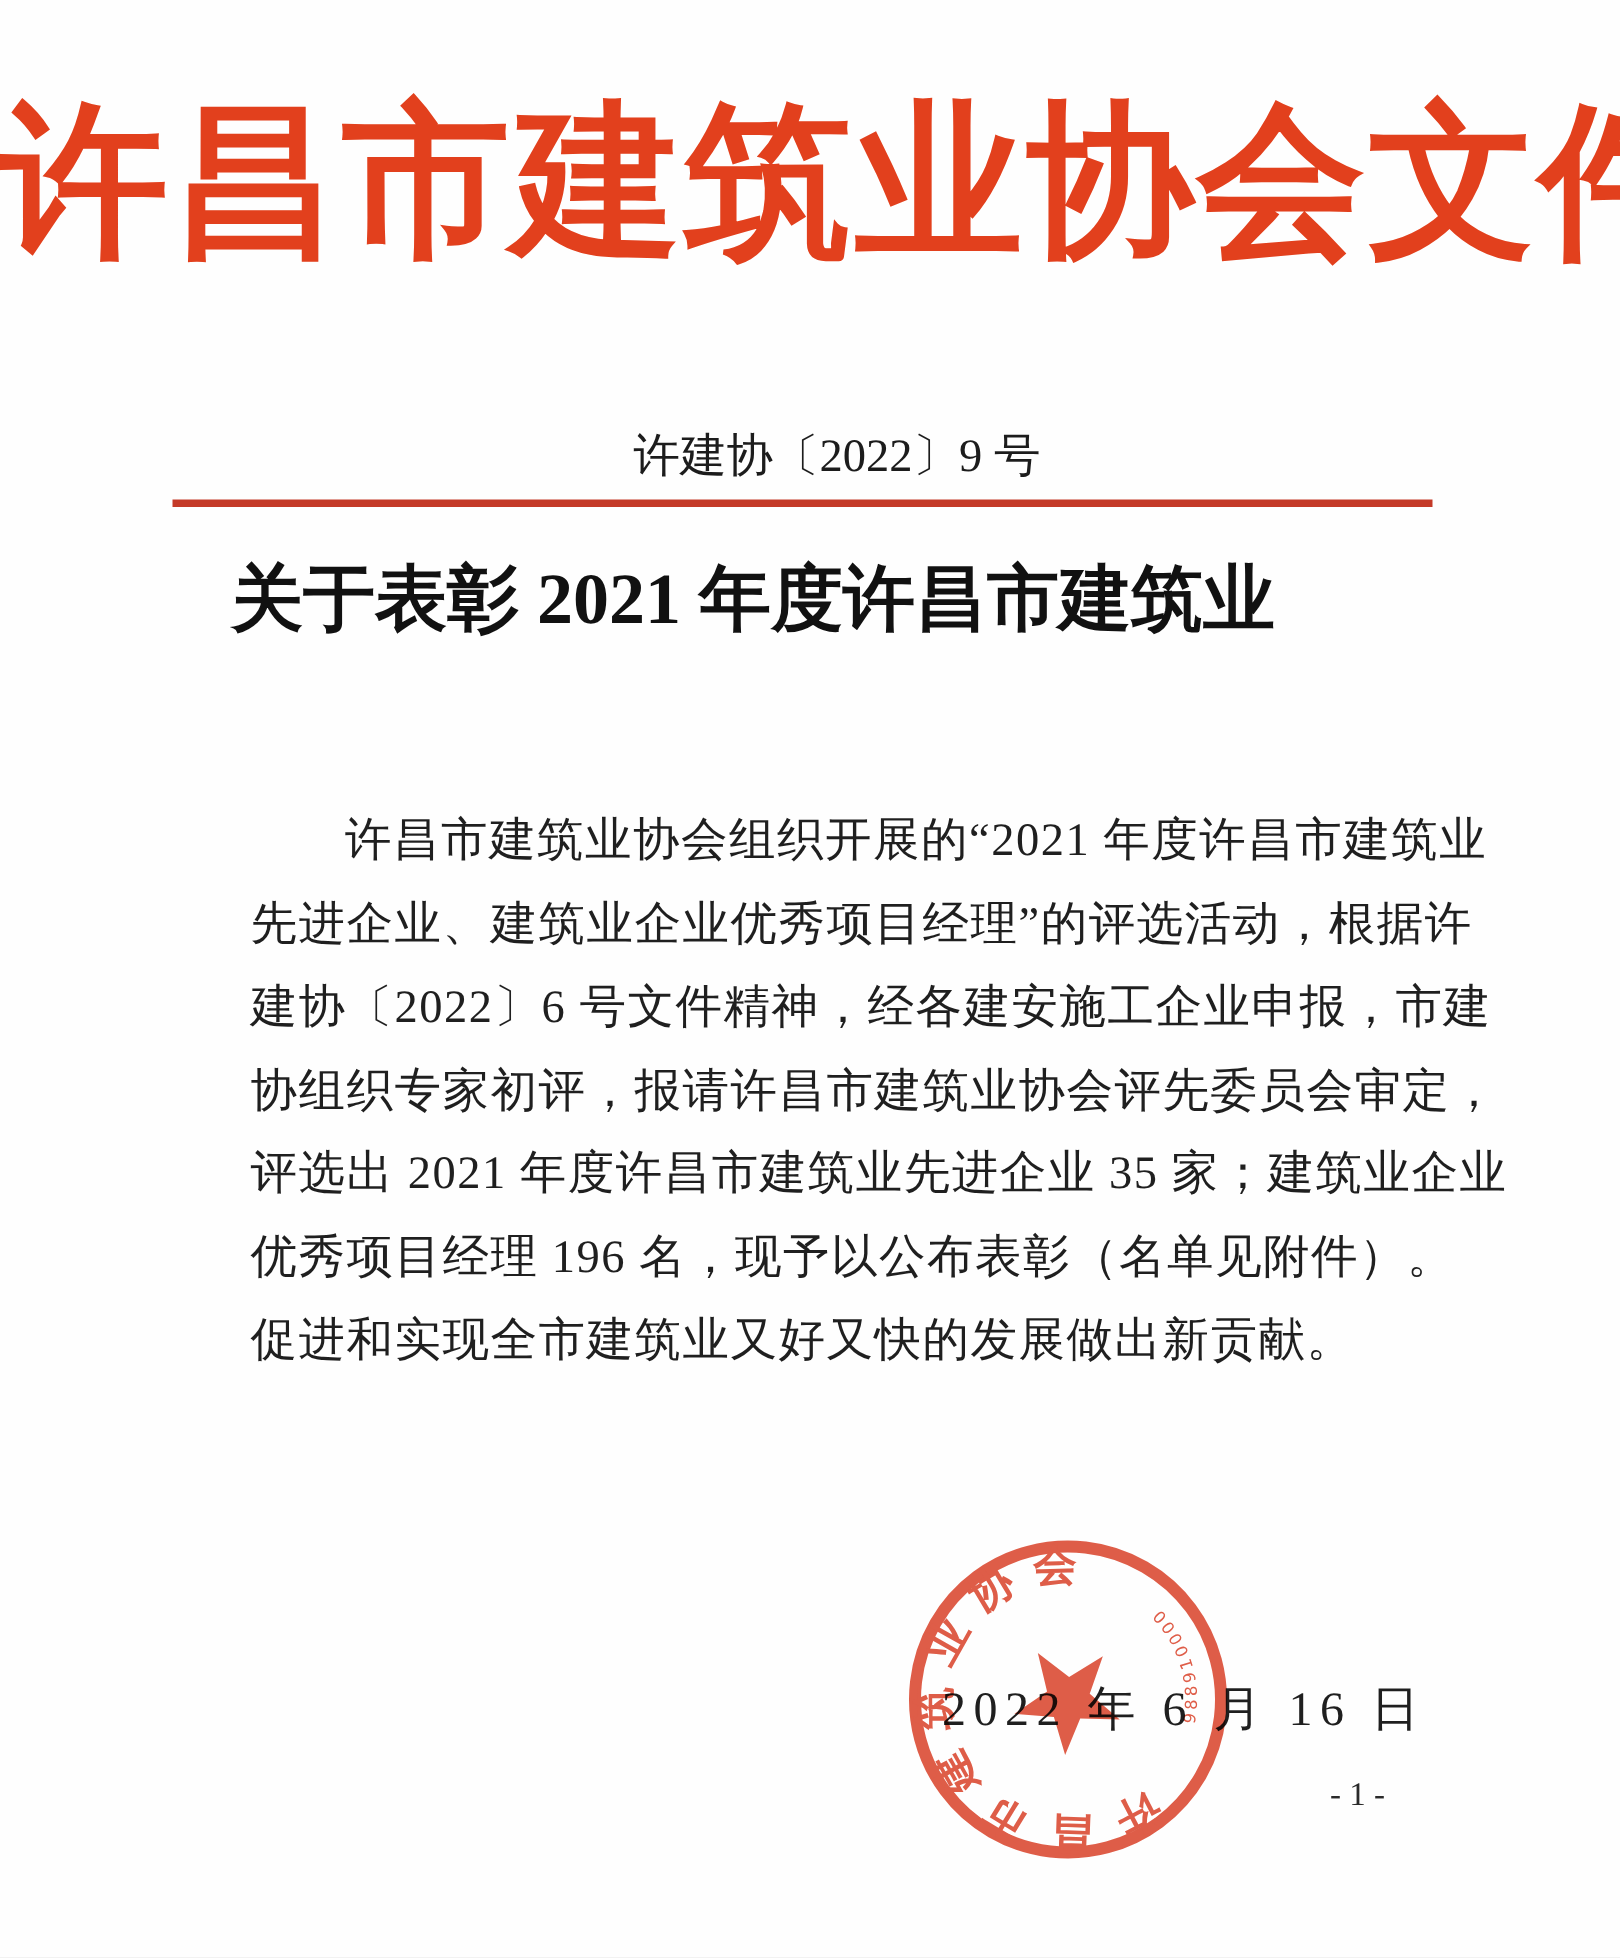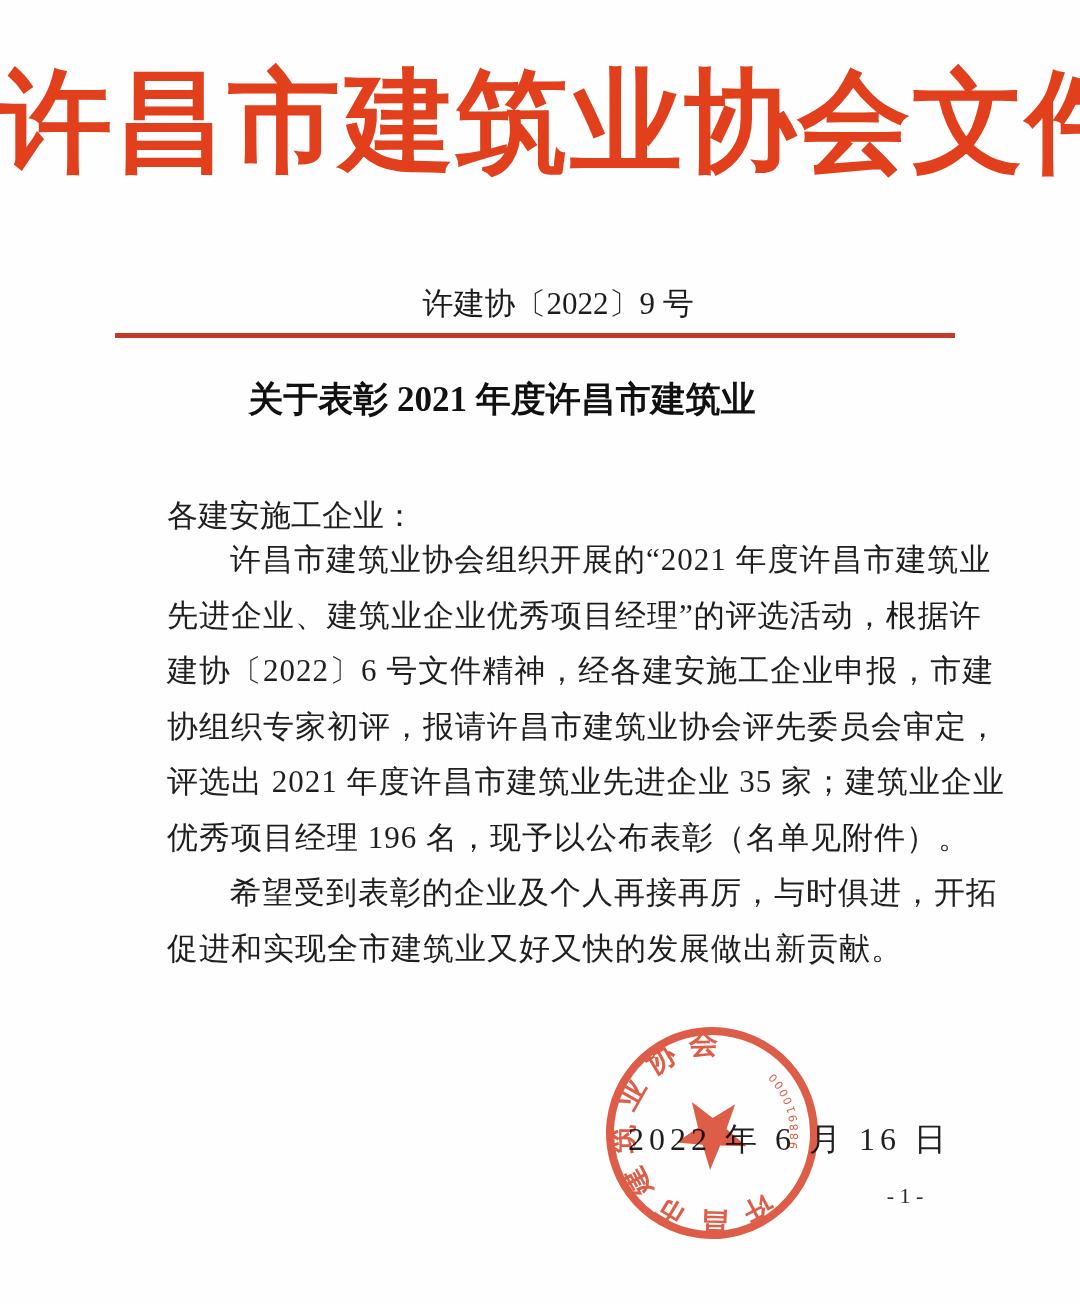--- a/index.html
+++ b/index.html
@@ -32,21 +32,21 @@
   }
   .red-rule {
     position:absolute; top:333px; left:115px;
     width:840px; height:5px;
     background:#c43a28;
   }
   .doc-title {
     position:absolute; top:368px; left:0; width:1004px;
     text-align:center;
     font-weight:700;
-    font-size:35px; line-height:64px;
+    font-size:48px; line-height:64px;
     color:#111;
   }
   .salutation {
     position:absolute; top:496px; left:167px;
     font-size:31px; line-height:40px;
   }
   .body-block {
     position:absolute; top:532px; left:167px; width:775px;
   }
   .body-line {
@@ -84,30 +84,28 @@
   <div class="header-title">许昌市建筑业协会文件</div>
 
   <div class="doc-number">许建协〔2022〕9 号</div>
 
   <div class="red-rule"></div>
 
   <div class="doc-title">
     <div>关于表彰 2021 年度许昌市建筑业</div>
   </div>
 
-  <div class="salutation">各建安施工企业：</div>
 
   <div class="body-block">
     <div class="body-line indent">许昌市建筑业协会组织开展的“2021 年度许昌市建筑业</div>
     <div class="body-line">先进企业、建筑业企业优秀项目经理”的评选活动，根据许</div>
     <div class="body-line">建协〔2022〕6 号文件精神，经各建安施工企业申报，市建</div>
     <div class="body-line">协组织专家初评，报请许昌市建筑业协会评先委员会审定，</div>
     <div class="body-line">评选出 2021 年度许昌市建筑业先进企业 35 家；建筑业企业</div>
     <div class="body-line">优秀项目经理 196 名，现予以公布表彰（名单见附件）。</div>
-    <div class="body-line indent">希望受到表彰的企业及个人再接再厉，与时俱进，开拓</div>
     <div class="body-line">促进和实现全市建筑业又好又快的发展做出新贡献。</div>
   </div>
 
   <div class="date-line">2022 年 6 月 16 日</div>
 
   <svg class="seal" viewBox="0 0 244 244" xmlns="http://www.w3.org/2000/svg">
     <g transform="rotate(-105 122 122)" fill="#dd4f38" stroke="none">
       <circle cx="122" cy="122" r="102" fill="none" stroke="#dd4f38" stroke-width="8"></circle>
       <polygon points="122,85 130.8,109.9 157.2,110.6 136.3,126.6 143.8,151.9 122,137 100.2,151.9 107.7,126.6 86.8,110.6 113.2,109.9"></polygon>
       <path id="sealTextArc" d="M 52.7 162 A 80 80 0 1 1 191.3 162" fill="none"></path>

